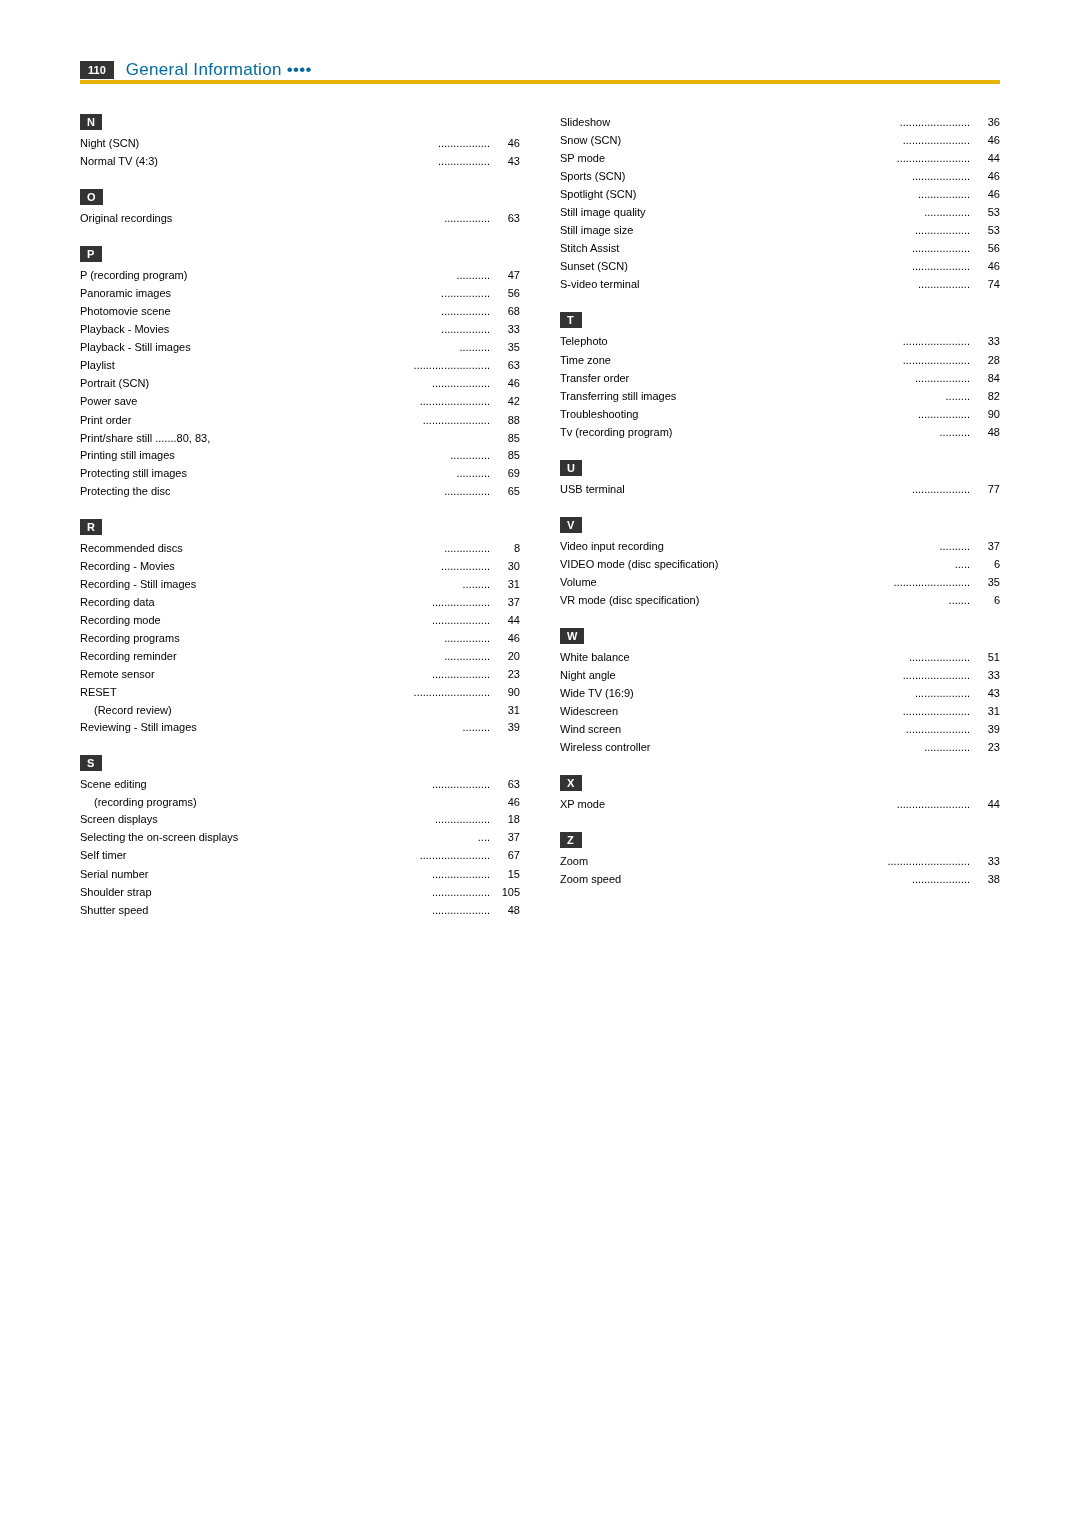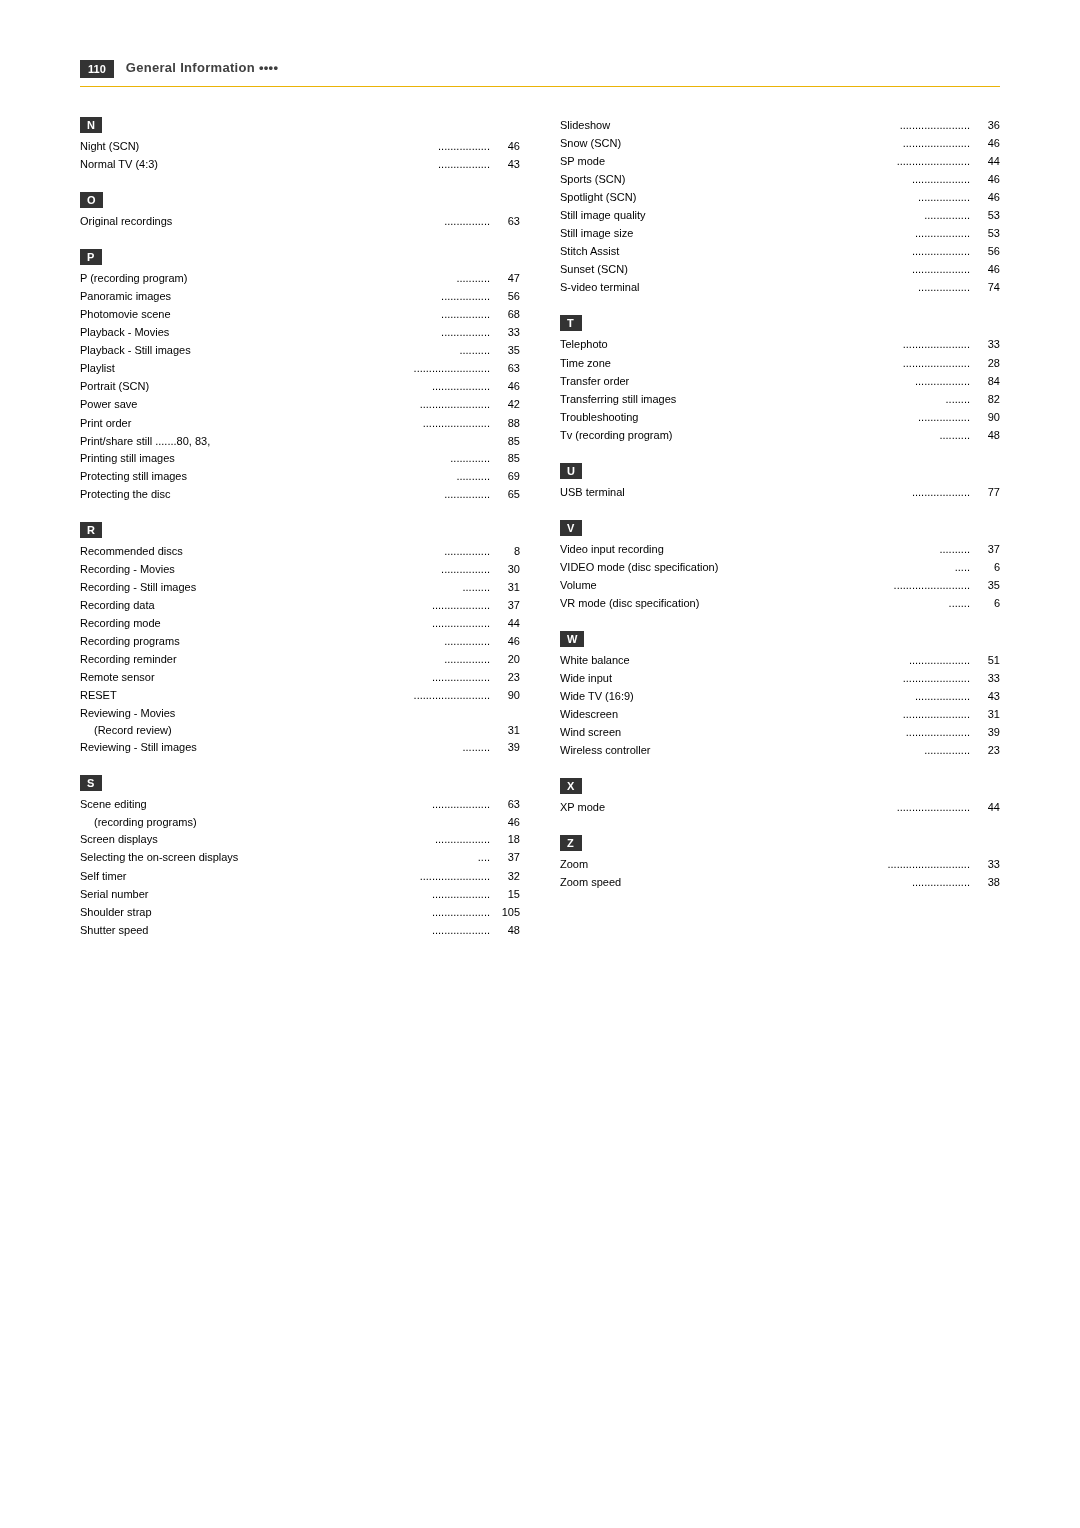--- a/index.html
+++ b/index.html
@@ -12,40 +12,38 @@
       min-height: 1528px;
     }
     .page {
       width: 1080px;
       min-height: 1528px;
       padding: 60px 80px 60px 80px;
       background: #ffffff;
     }
     .header {
       display: flex;
-      align-items: flex-start;
+      align-items: center;
       margin-bottom: 30px;
-      padding-bottom: 8px;
-      border-bottom: 1px solid #eab308;
+      border-bottom: 4px solid #eab308;
     }
     .page-number-box {
       background: #333;
       color: #fff;
       font-size: 11px;
       font-weight: bold;
       padding: 3px 8px;
       margin-right: 12px;
       min-width: 32px;
       text-align: center;
     }
     .header-title {
-      font-size: 13px;
-      color: #404040;
+      font-size: 17px;
+      color: #0369a1;
       letter-spacing: 0.3px;
-      font-weight: bold;
     }
     .columns {
       display: flex;
       gap: 40px;
     }
     .col-left {
       flex: 1;
     }
     .col-right {
       flex: 1;
@@ -192,22 +190,20 @@
             <span class="entry-page">20</span>
           </div><div class="index-entry">
             <span class="entry-label">Remote sensor</span>
             <span class="entry-dots">...................</span>
             <span class="entry-page">23</span>
           </div><div class="index-entry">
             <span class="entry-label">RESET</span>
             <span class="entry-dots">.........................</span>
             <span class="entry-page">90</span>
           </div><div class="index-entry">
-            <span class="entry-label">Reviewing - Movies</span>
-          </div><div class="index-entry">
             <span class="entry-label" style="padding-left: 14px;">  (Record review)</span>
             <span class="entry-page">31</span>
           </div><div class="index-entry">
             <span class="entry-label">Reviewing - Still images</span>
             <span class="entry-dots">.........</span>
             <span class="entry-page">39</span>
           </div></div>
         <div class="section"><div class="section-header">S</div><div class="index-entry">
             <span class="entry-label">Scene editing</span>
             <span class="entry-dots">...................</span>
@@ -219,21 +215,21 @@
             <span class="entry-label">Screen displays</span>
             <span class="entry-dots">..................</span>
             <span class="entry-page">18</span>
           </div><div class="index-entry">
             <span class="entry-label">Selecting the on-screen displays</span>
             <span class="entry-dots">....</span>
             <span class="entry-page">37</span>
           </div><div class="index-entry">
             <span class="entry-label">Self timer</span>
             <span class="entry-dots">.......................</span>
-            <span class="entry-page">32</span>
+            <span class="entry-page">67</span>
           </div><div class="index-entry">
             <span class="entry-label">Serial number</span>
             <span class="entry-dots">...................</span>
             <span class="entry-page">15</span>
           </div><div class="index-entry">
             <span class="entry-label">Shoulder strap</span>
             <span class="entry-dots">...................</span>
             <span class="entry-page">105</span>
           </div><div class="index-entry">
             <span class="entry-label">Shutter speed</span>
@@ -339,21 +335,21 @@
           </div><div class="index-entry">
             <span class="entry-label">VR mode (disc specification)</span>
             <span class="entry-dots">.......</span>
             <span class="entry-page">6</span>
           </div></div>
         <div class="section"><div class="section-header">W</div><div class="index-entry">
             <span class="entry-label">White balance</span>
             <span class="entry-dots">....................</span>
             <span class="entry-page">51</span>
           </div><div class="index-entry">
-            <span class="entry-label">Wide input</span>
+            <span class="entry-label">Night angle</span>
             <span class="entry-dots">......................</span>
             <span class="entry-page">33</span>
           </div><div class="index-entry">
             <span class="entry-label">Wide TV (16:9)</span>
             <span class="entry-dots">..................</span>
             <span class="entry-page">43</span>
           </div><div class="index-entry">
             <span class="entry-label">Widescreen</span>
             <span class="entry-dots">......................</span>
             <span class="entry-page">31</span>

